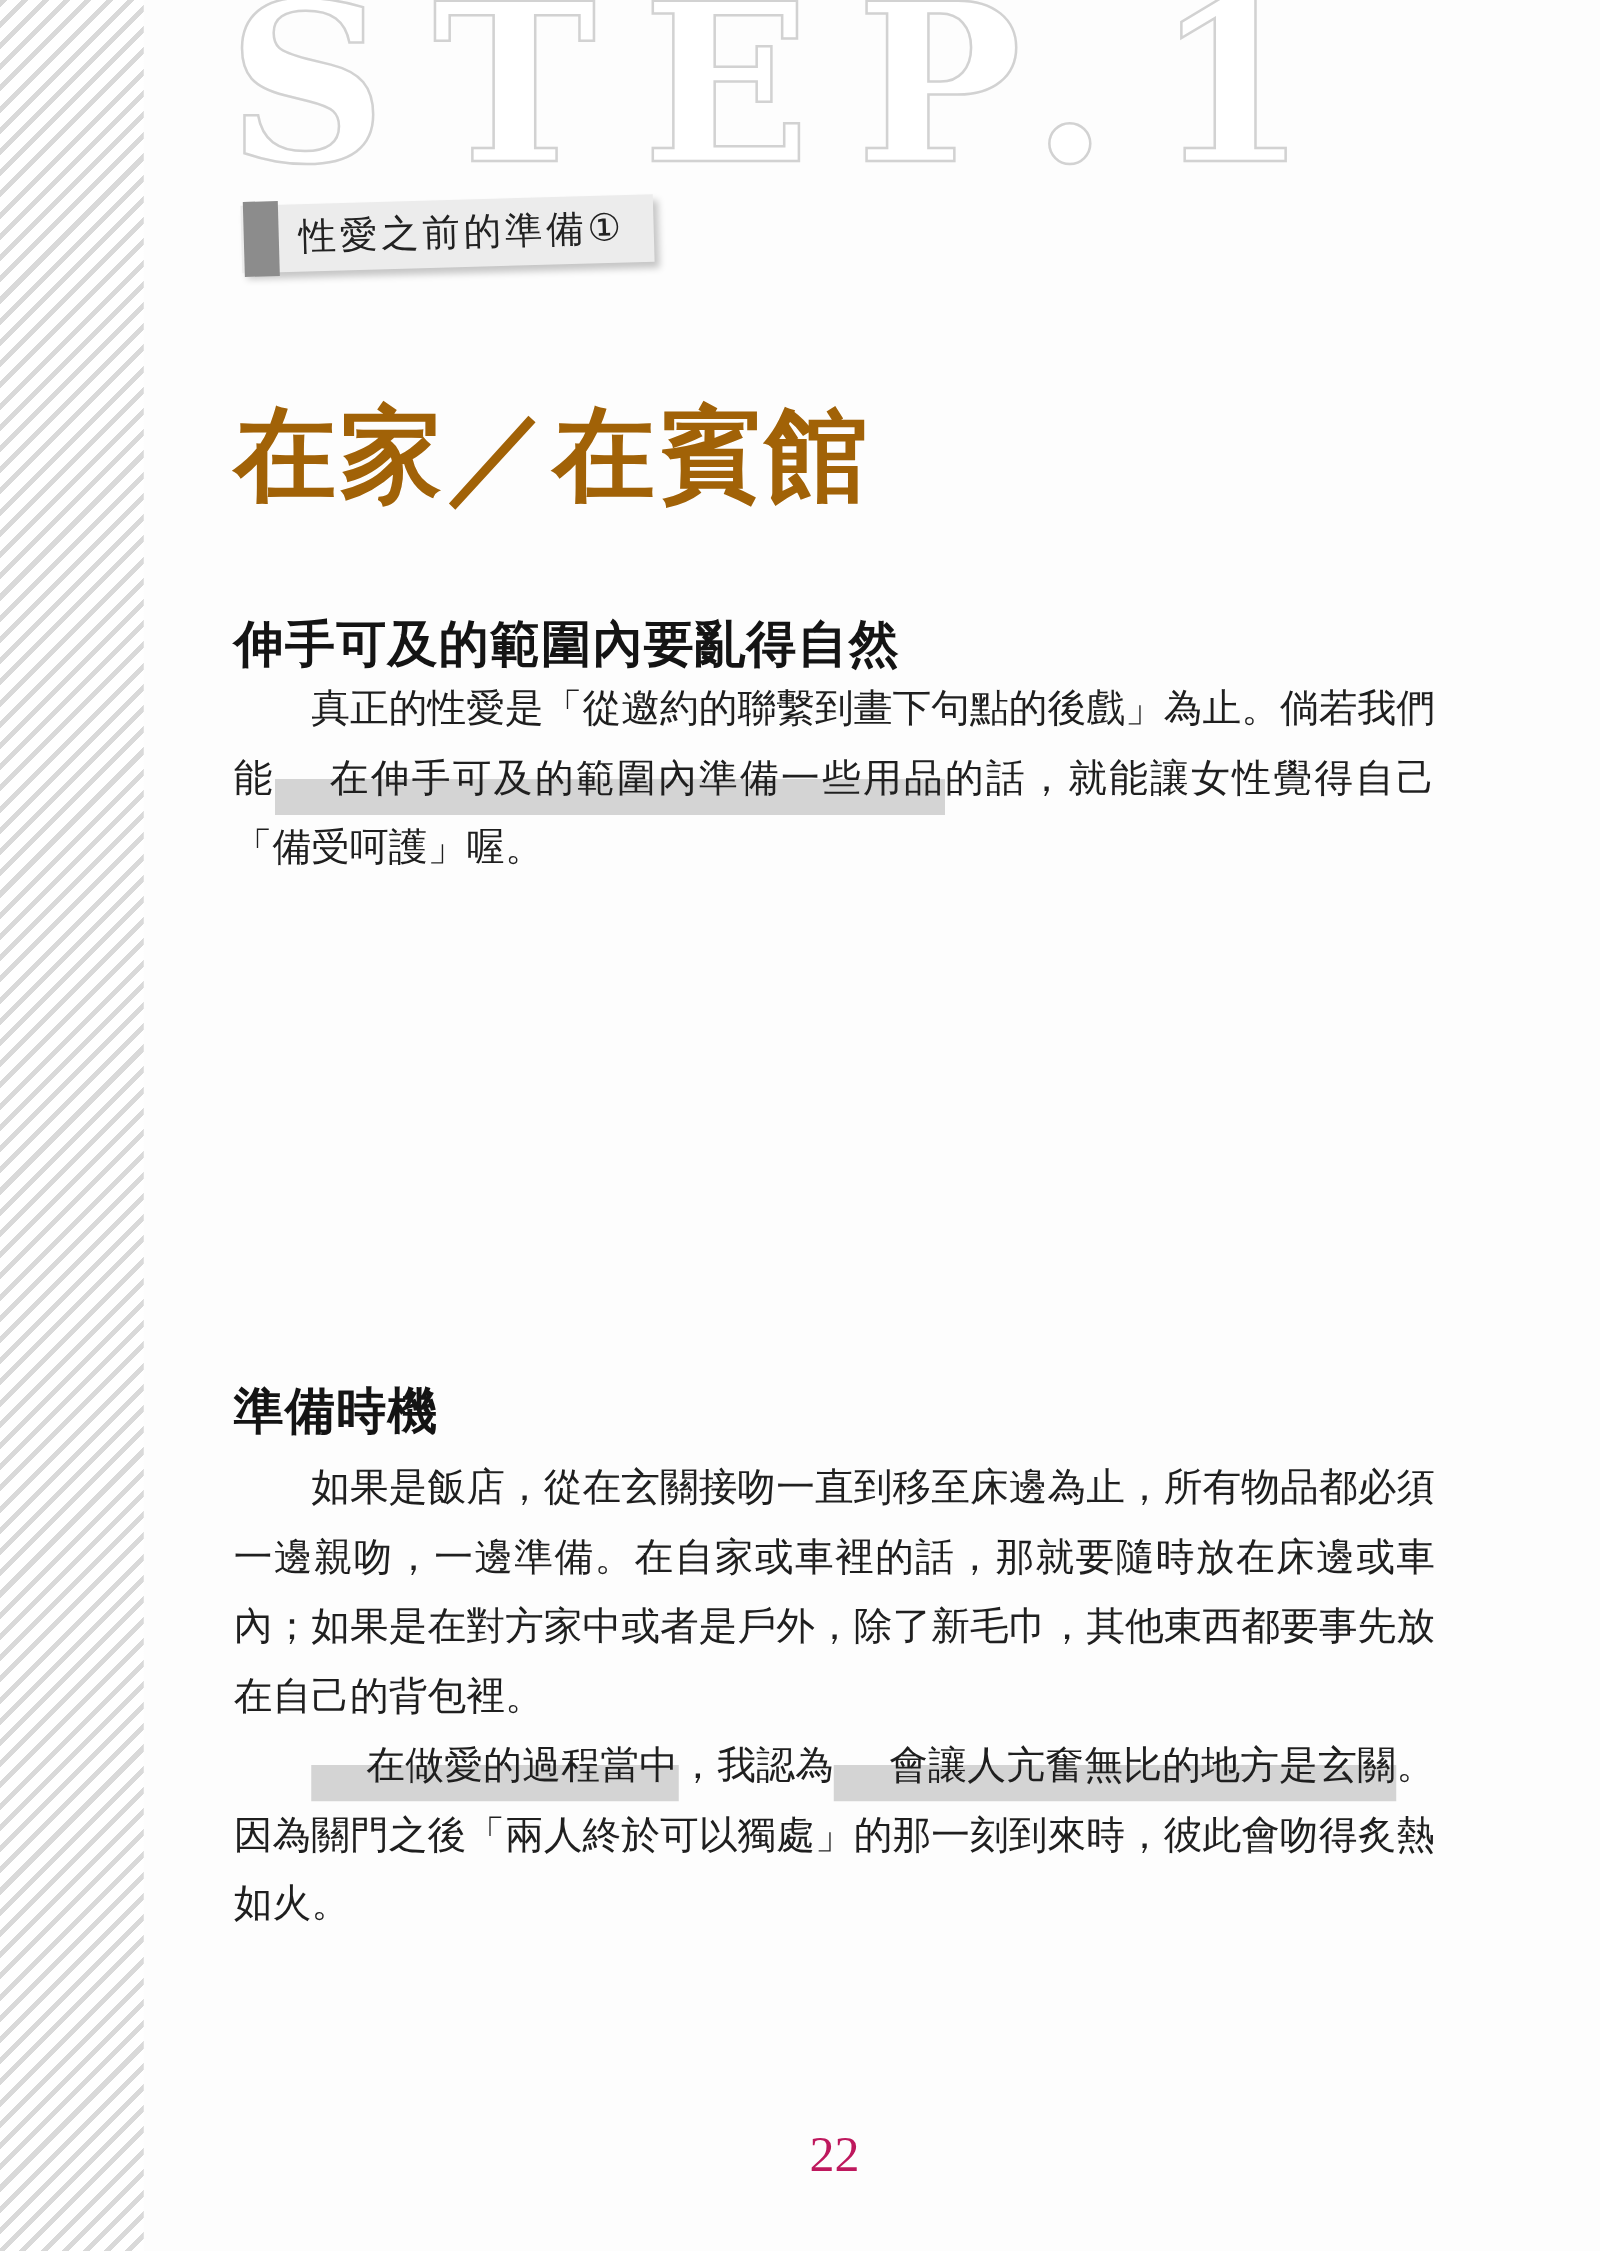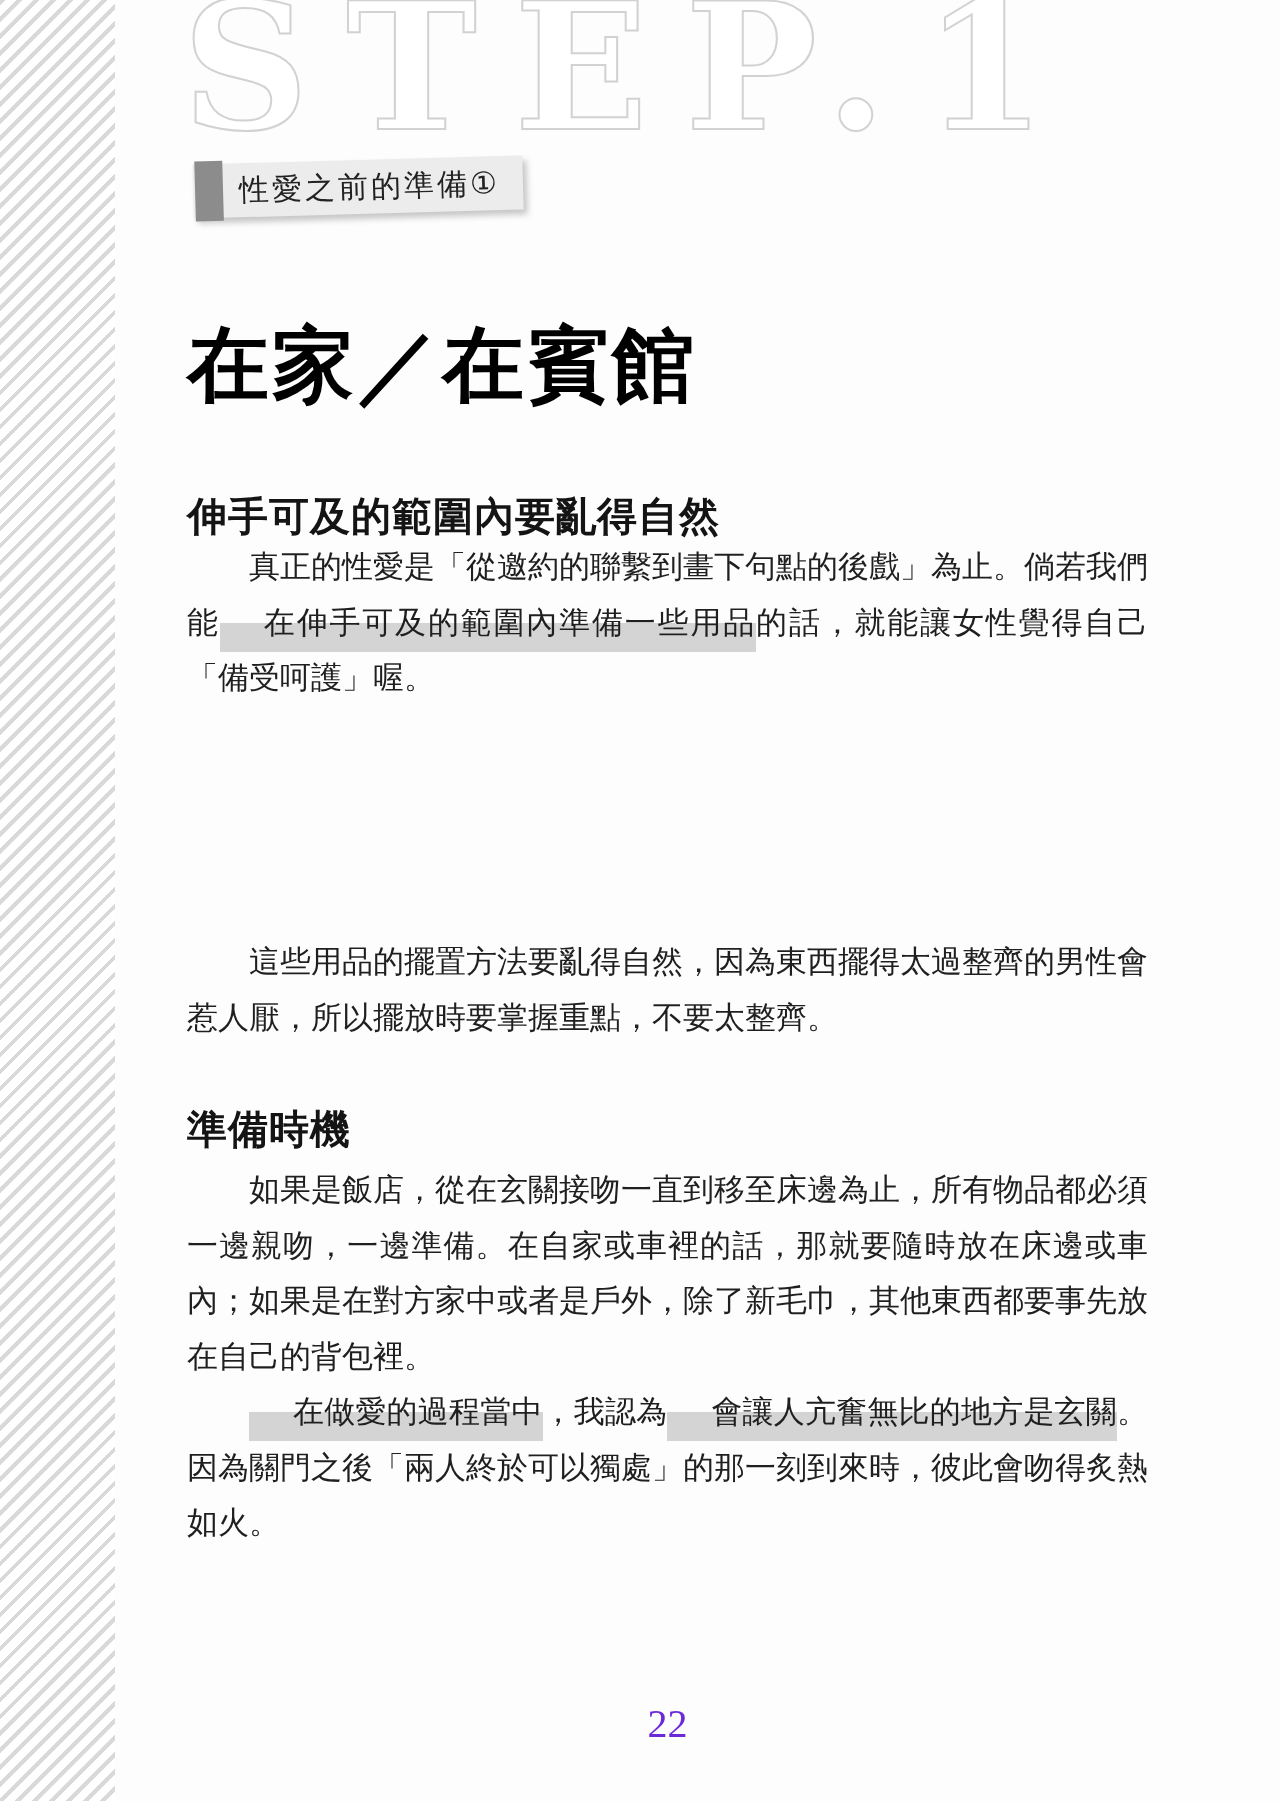--- a/index.html
+++ b/index.html
@@ -48,21 +48,21 @@
     font-family:"Liberation Sans","DejaVu Sans",sans-serif;
     font-size:30px;line-height:54px;letter-spacing:3px;
     font-weight:500;color:#222;white-space:nowrap;
   }
 
   
   .chapter-title{
     position:absolute;left:187px;top:262px;
     font-family:"Liberation Sans","DejaVu Sans",sans-serif;
     font-weight:900;font-size:82px;line-height:96px;letter-spacing:3px;
-    color:#000000;white-space:nowrap;
+    color:#a16207;white-space:nowrap;
   }
 
   .sec-heading{
     position:absolute;left:187px;
     font-family:"Liberation Sans","DejaVu Sans",sans-serif;
     font-weight:bold;font-size:40px;line-height:40px;letter-spacing:1px;
     color:#141414;white-space:nowrap;
   }
   .sec-heading.h1{top:463px;}
   .sec-heading.h2{top:1076px;}
@@ -95,21 +95,21 @@
   .ci0{left:0;top:0;}
   .ci1{left:215px;top:0;}
   .ci2{left:395px;top:0;}
   .ci3{left:0;top:57px;}
   .ci4{left:215px;top:57px;}
 
   .page-number{
     position:absolute;left:187px;top:1700px;width:961px;
     text-align:center;
     font-family:"Liberation Serif","DejaVu Serif",serif;
-    font-size:40px;color:#6d28d9;
+    font-size:40px;color:#be185d;
   }
 </style>
 </head>
 <body>
 
 <div class="page">
 
   <div class="stripe-band"></div>
 
   <div class="watermark">STEP.1</div>
@@ -121,23 +121,20 @@
 
   <h1 class="chapter-title">在家／在賓館</h1>
 
   <h2 class="sec-heading h1">伸手可及的範圍內要亂得自然</h2>
 
   <div class="body-block para1">
     <p><span>真正的性愛是「從邀約的聯繫到畫下句點的後戲」為止。倘若我們能</span><span class="hl">在伸手可及的範圍內準備一些用品</span><span>的話，就能讓女性覺得自己「備受呵護」喔。</span></p>
   </div>
 
 
-  <div class="body-block para2">
-    <p><span>這些用品的擺置方法要亂得自然，因為東西擺得太過整齊的男性會惹人厭，所以擺放時要掌握重點，不要太整齊。</span></p>
-  </div>
 
   <h2 class="sec-heading h2">準備時機</h2>
 
   <div class="body-block para345">
     <p><span>如果是飯店，從在玄關接吻一直到移至床邊為止，所有物品都必須一邊親吻，一邊準備。在自家或車裡的話，那就要隨時放在床邊或車內；如果是在對方家中或者是戶外，除了新毛巾，其他東西都要事先放在自己的背包裡。</span></p>
     <p><span class="hl">在做愛的過程當中</span><span>，我認為</span><span class="hl">會讓人亢奮無比的地方是玄關</span><span>。因為關門之後「兩人終於可以獨處」的那一刻到來時，彼此會吻得炙熱如火。</span></p>
   </div>
 
   <div class="page-number">22</div>
 

